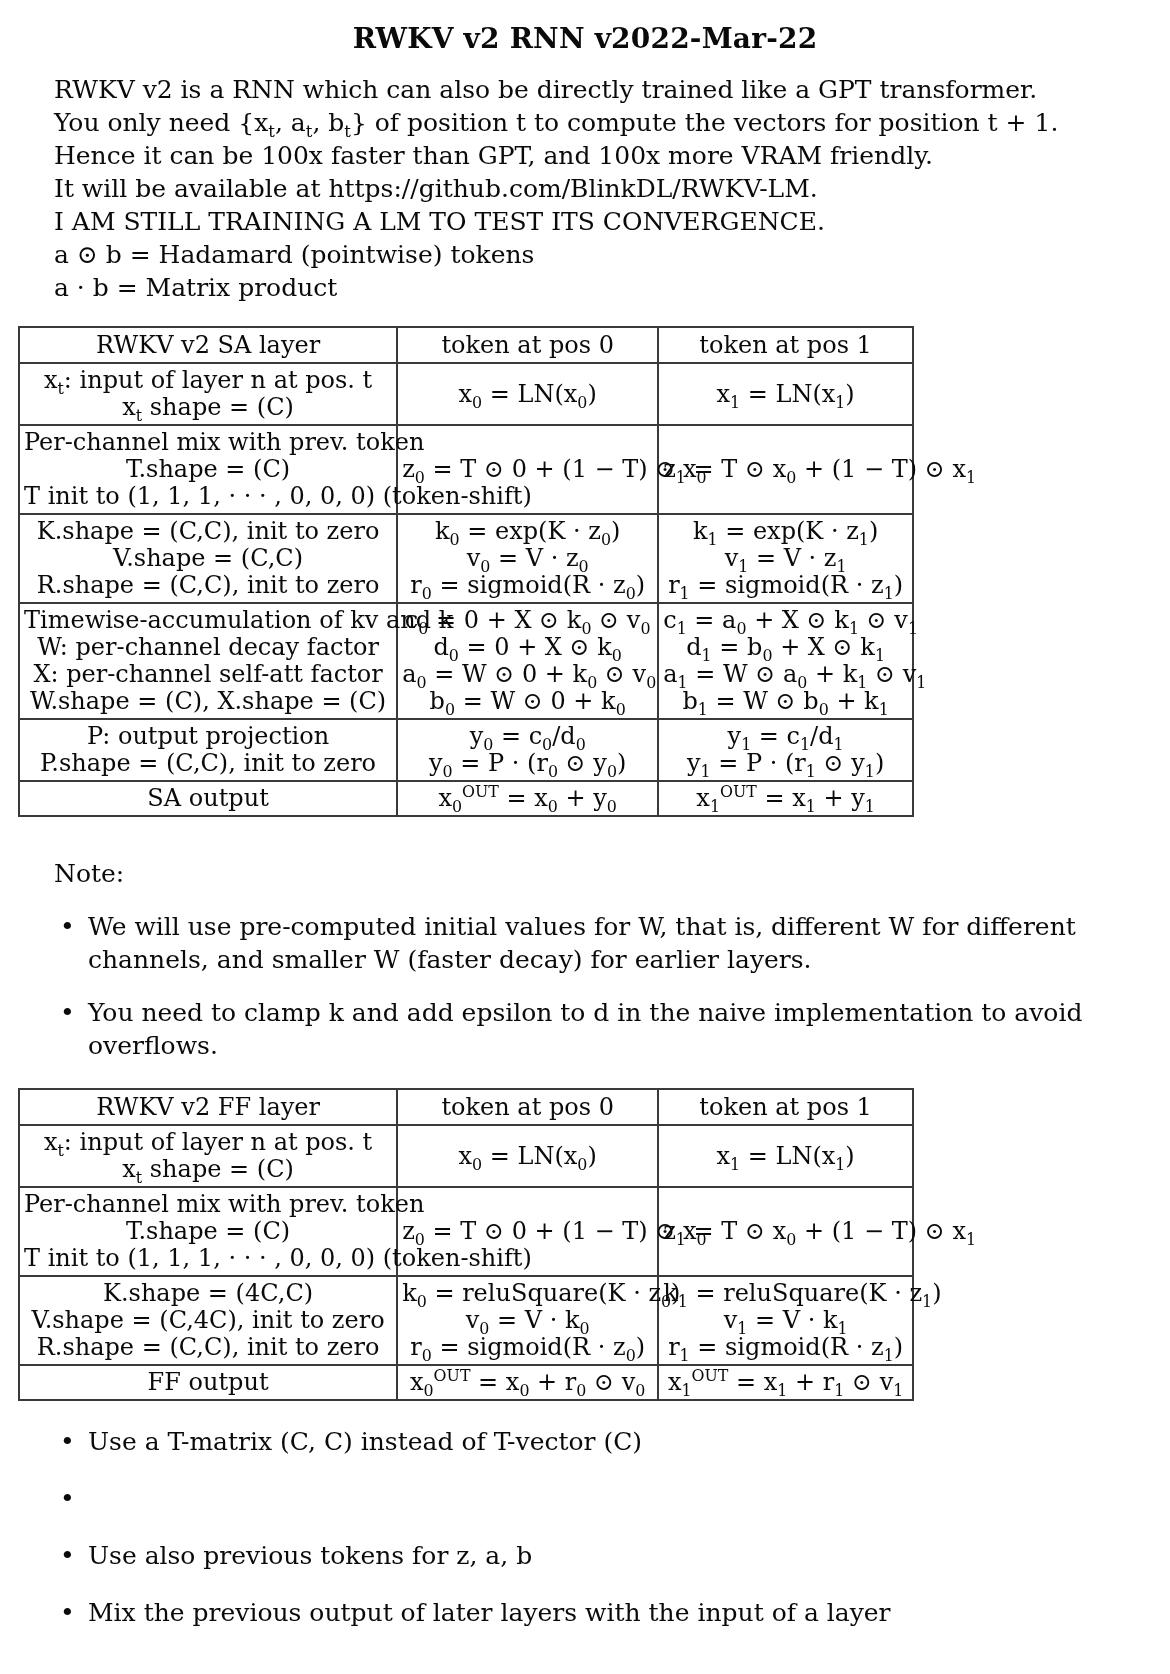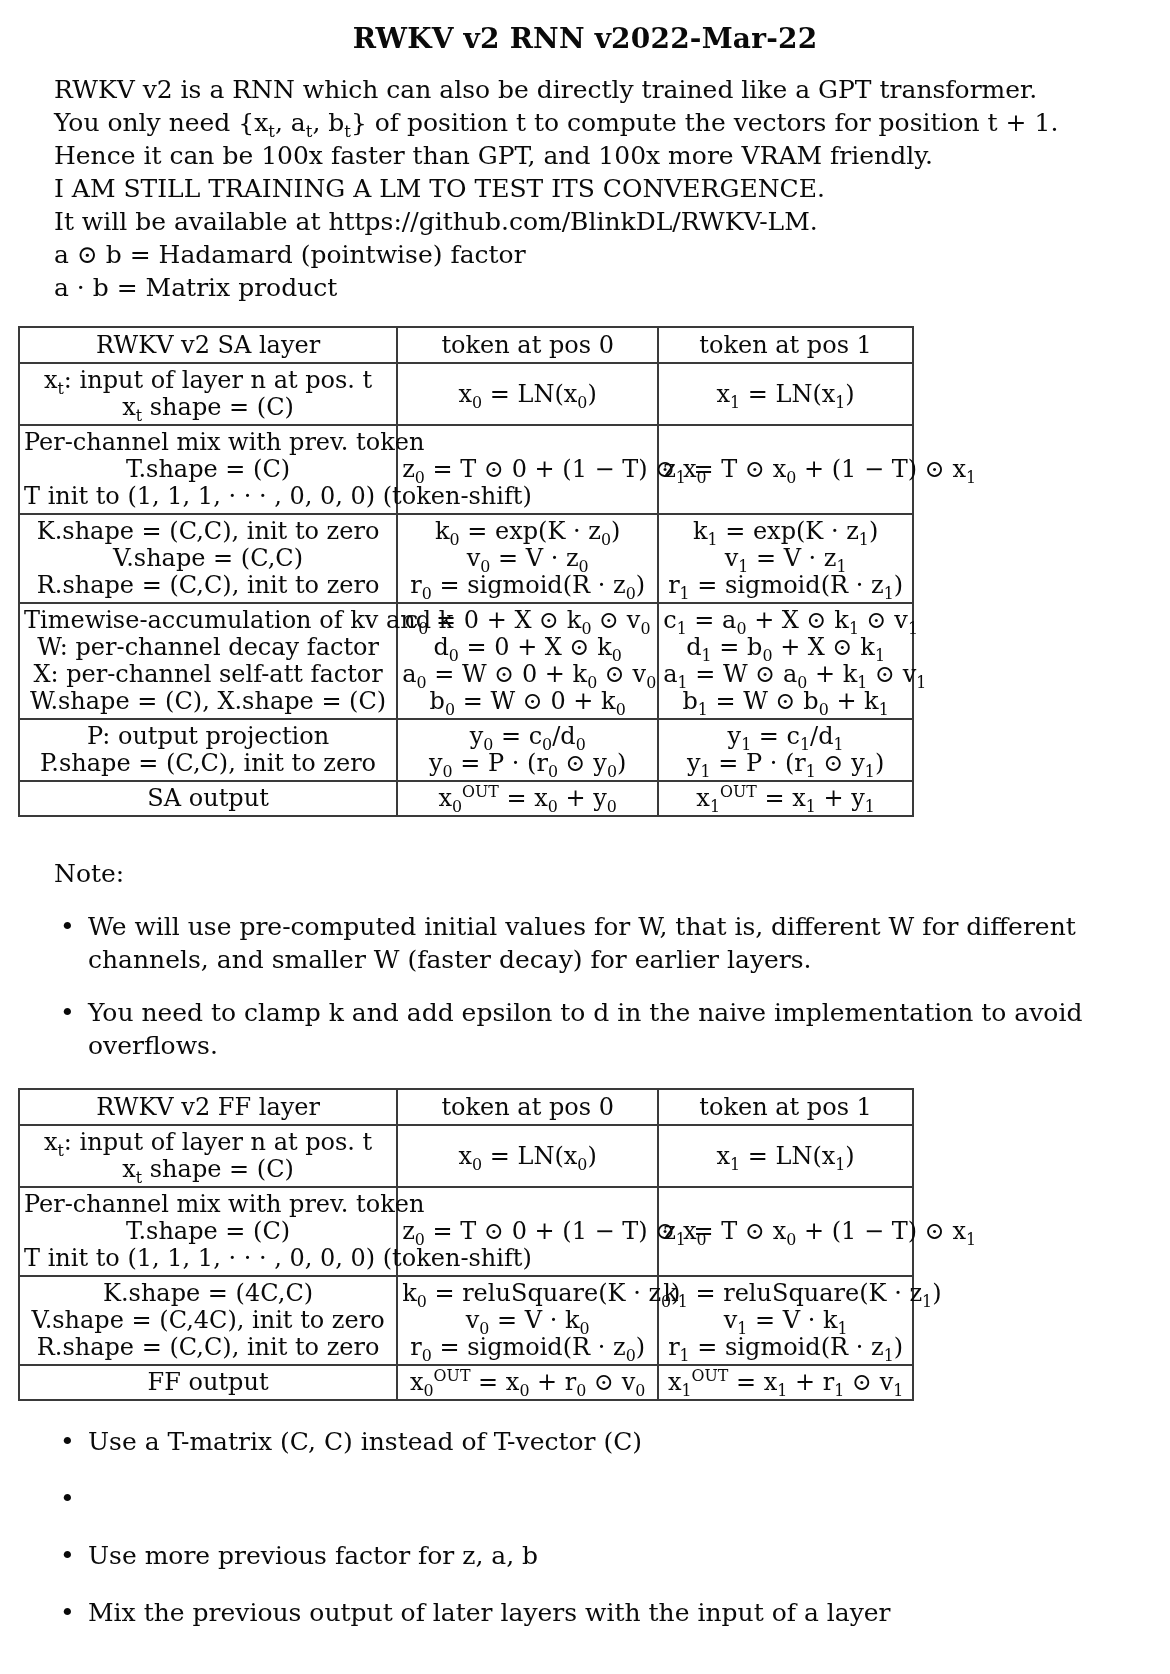--- a/index.html
+++ b/index.html
@@ -48,23 +48,23 @@
 <body>
 
 <div class="page">
 
   <div class="doc-title">RWKV v2 RNN v2022-Mar-22</div>
 
   <div class="intro">
       <div class="intro-line">RWKV v2 is a RNN which can also be directly trained like a GPT transformer.</div>
       <div class="intro-line">You only need {x<sub>t</sub>, a<sub>t</sub>, b<sub>t</sub>} of position t to compute the vectors for position t + 1.</div>
       <div class="intro-line">Hence it can be 100x faster than GPT, and 100x more VRAM friendly.</div>
+      <div class="intro-line">It will be available at https://github.com/BlinkDL/RWKV-LM.</div>
       <div class="intro-line">I AM STILL TRAINING A LM TO TEST ITS CONVERGENCE.</div>
-      <div class="intro-line">It will be available at https://github.com/BlinkDL/RWKV-LM.</div>
-      <div class="intro-line">a ⊙ b = Hadamard (pointwise) factor</div>
+      <div class="intro-line">a ⊙ b = Hadamard (pointwise) tokens</div>
       <div class="intro-line">a · b = Matrix product</div>
     </div>
 
   <table class="grid sa">
     <colgroup>
         <col style="width:42.3%">
         <col style="width:29.2%">
         <col style="width:28.5%">
       </colgroup>
     <thead>
@@ -250,21 +250,21 @@
   <div class="bullet-list todo-list">
       <div class="bullet">
         <span class="dot">•</span>
         <span class="btext">Use a T-matrix (C, C) instead of T-vector (C)</span>
       </div>
       <div class="bullet">
         <span class="dot">•</span>
       </div>
       <div class="bullet">
         <span class="dot">•</span>
-        <span class="btext">Use more previous factor for z, a, b</span>
+        <span class="btext">Use also previous tokens for z, a, b</span>
       </div>
       <div class="bullet">
         <span class="dot">•</span>
         <span class="btext">Mix the previous output of later layers with the input of a layer</span>
       </div>
     </div>
 
 </div>
 
 </body></html>

